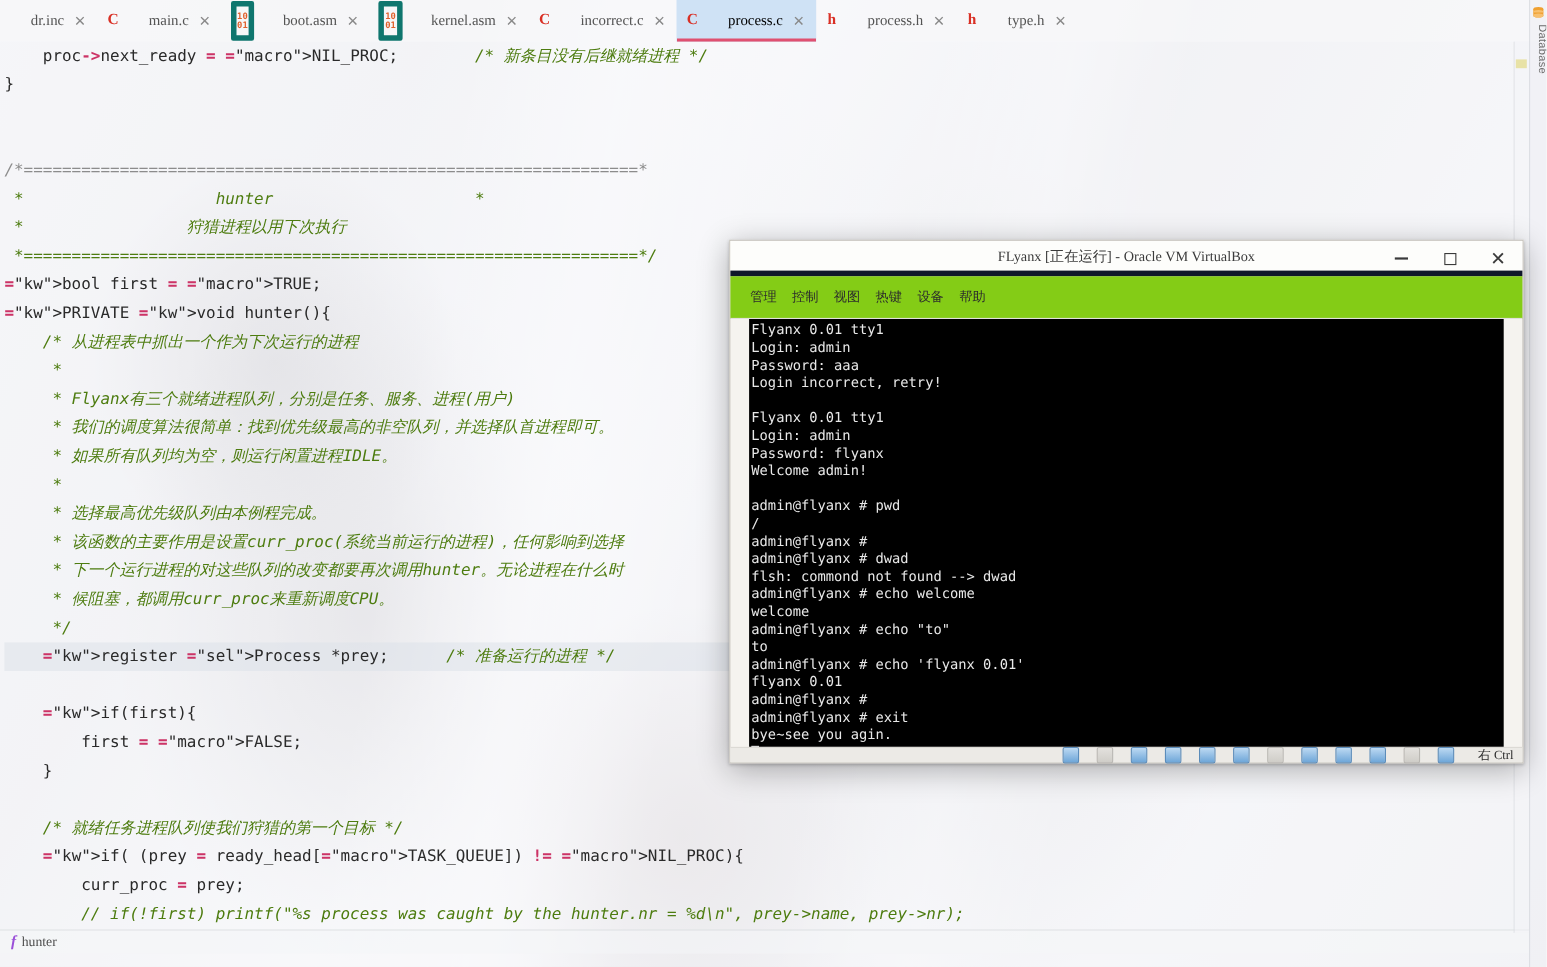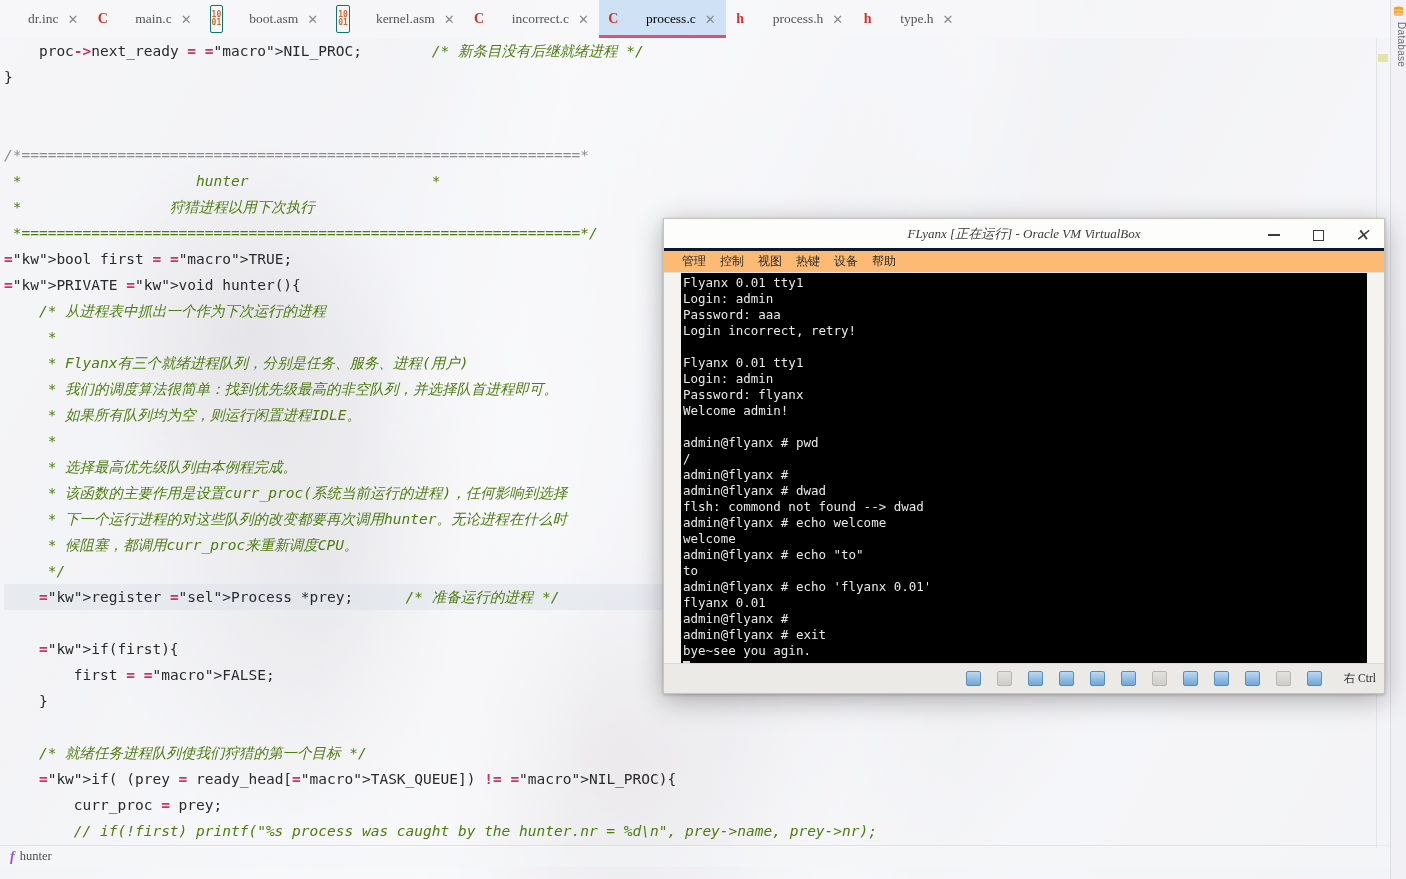--- a/index.html
+++ b/index.html
@@ -64,21 +64,21 @@
     box-shadow: inset 0 -3px 0 0 #e05070;
   }
   .tab .ficon {
     font-weight: bold; font-size: 14px; line-height: 1;
     display: inline-block; min-width: 13px; text-align: center;
   }
   .ficon.c  { color: #d93025; font-family: "Liberation Serif", serif; }
   .ficon.h  { color: #d93025; font-family: "Liberation Serif", serif; }
   .ficon.asm {
     color: #e05f2a; font-size: 8px; line-height: 8px; font-weight: bold;
-    border: 1px solid #0f766e; border-radius: 2px; padding: 5px 1px;
+    border: 5px solid #0f766e; border-radius: 2px; padding: 5px 1px;
     font-family: "DejaVu Sans Mono", monospace;
   }
   .ficon.asm i { display:block; font-style: normal; }
   .tab .label { font-family: "Liberation Serif", serif; font-size: 13.5px; color: #545454; margin-left: 20px; }
   .tab.active .label { color: #000000; }
   .tab .close { color: #888; font-size: 13px; margin-left: 3px; }
 
   
   .editor {
     position: absolute; left: 0; top: 38px; width: 1390px; height: 810px;
@@ -142,43 +142,42 @@
     width: 722px; height: 476px;
     background: #f5f3ef;
     box-shadow: 0 6px 26px rgba(0,0,0,0.30), 0 1px 3px rgba(0,0,0,0.22);
     border: 1px solid #c7c4bd;
     display: flex; flex-direction: column;
   }
   .vbox-title {
     height: 32px; background: #fdfdfb;
     display: flex; align-items: center;
     position: relative;
-    border-bottom: 3px solid #0f172a;
-    font-style: italic;
+    border-bottom: 5px solid #0f172a;
   }
   .vbox-title .t {
     position: absolute; left: 0; right: 0; text-align: center;
     font-family: "Liberation Serif", serif;
     font-size: 13px; color: #3b3b3b;
   }
   .vbox-wbtns {
     position: absolute; right: 0; top: 0; height: 32px;
     display: flex; align-items: center;
   }
   .wbtn {
     width: 44px; height: 32px;
     display: flex; align-items: center; justify-content: center;
     color: #3a3a3a; font-size: 14px;
   }
   .wbtn .min { display: block; width: 12px; height: 1.5px; background: #3a3a3a; }
   .wbtn .max { display: block; width: 11px; height: 11px; border: 1.5px solid #3a3a3a; }
   .wbtn .cls { font-size: 17px; line-height: 17px; color: #3a3a3a; }
 
   .vbox-menu {
-    height: 22px; background: #fdba74;
+    height: 39px; background: #84cc16;
     display: flex; align-items: center; gap: 14px;
     padding-left: 18px;
     font-size: 12px; color: #2c2c2c;
     font-family: "Liberation Sans", sans-serif;
     border-bottom: 1px solid #e2e0db;
   }
 
   .vbox-screen {
     flex: 1;
     background: #000;
@@ -190,21 +189,21 @@
     color: #e8e8e8;
     white-space: pre;
     overflow: hidden;
   }
   .vbox-screen .cursor {
     display: inline-block; width: 7px; height: 12px;
     background: #d8d8d8; vertical-align: -2px;
   }
 
   .vbox-status {
-    height: 30px; background: #eceae6;
+    height: 14px; background: #eceae6;
     display: flex; align-items: center; justify-content: flex-end;
     gap: 16px; padding-right: 8px;
     border-top: 1px solid #dcdad5;
   }
   .vbox-status .si {
     width: 15px; height: 15px; border-radius: 2px;
     display: inline-block;
     background: linear-gradient(180deg,#bcd9f2,#6ea6d8);
     border: 1px solid #5b8cba;
   }

